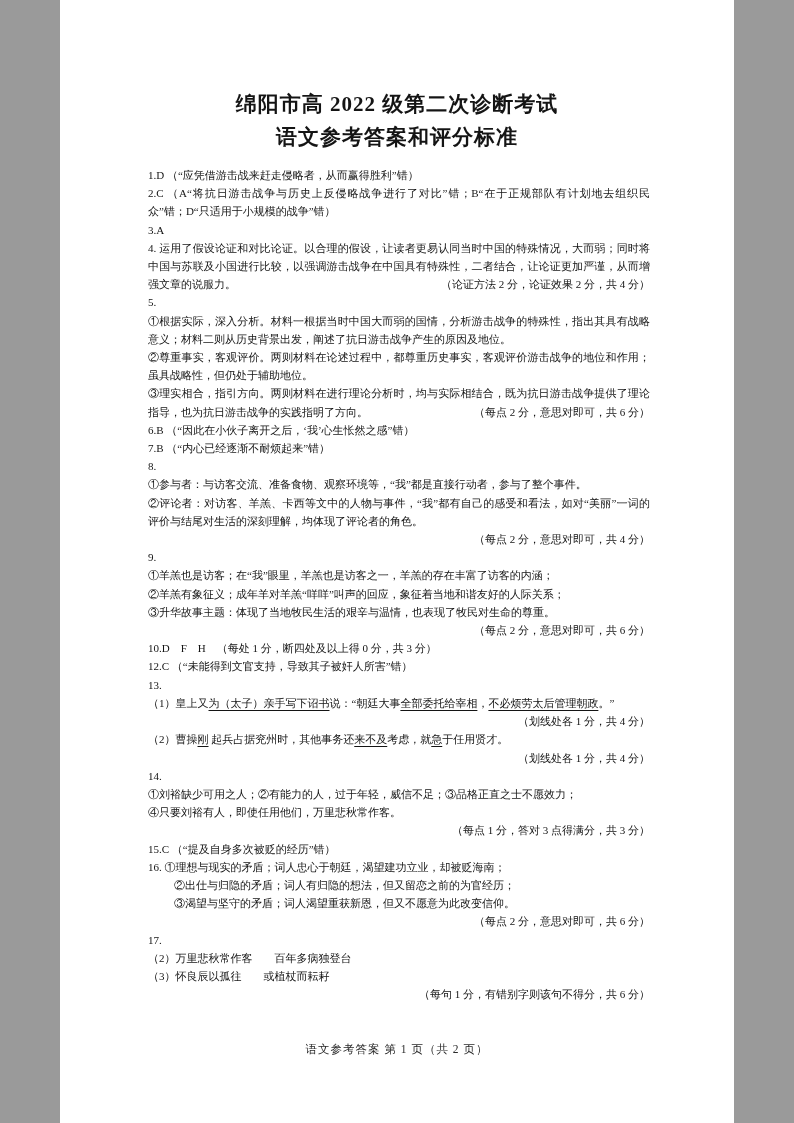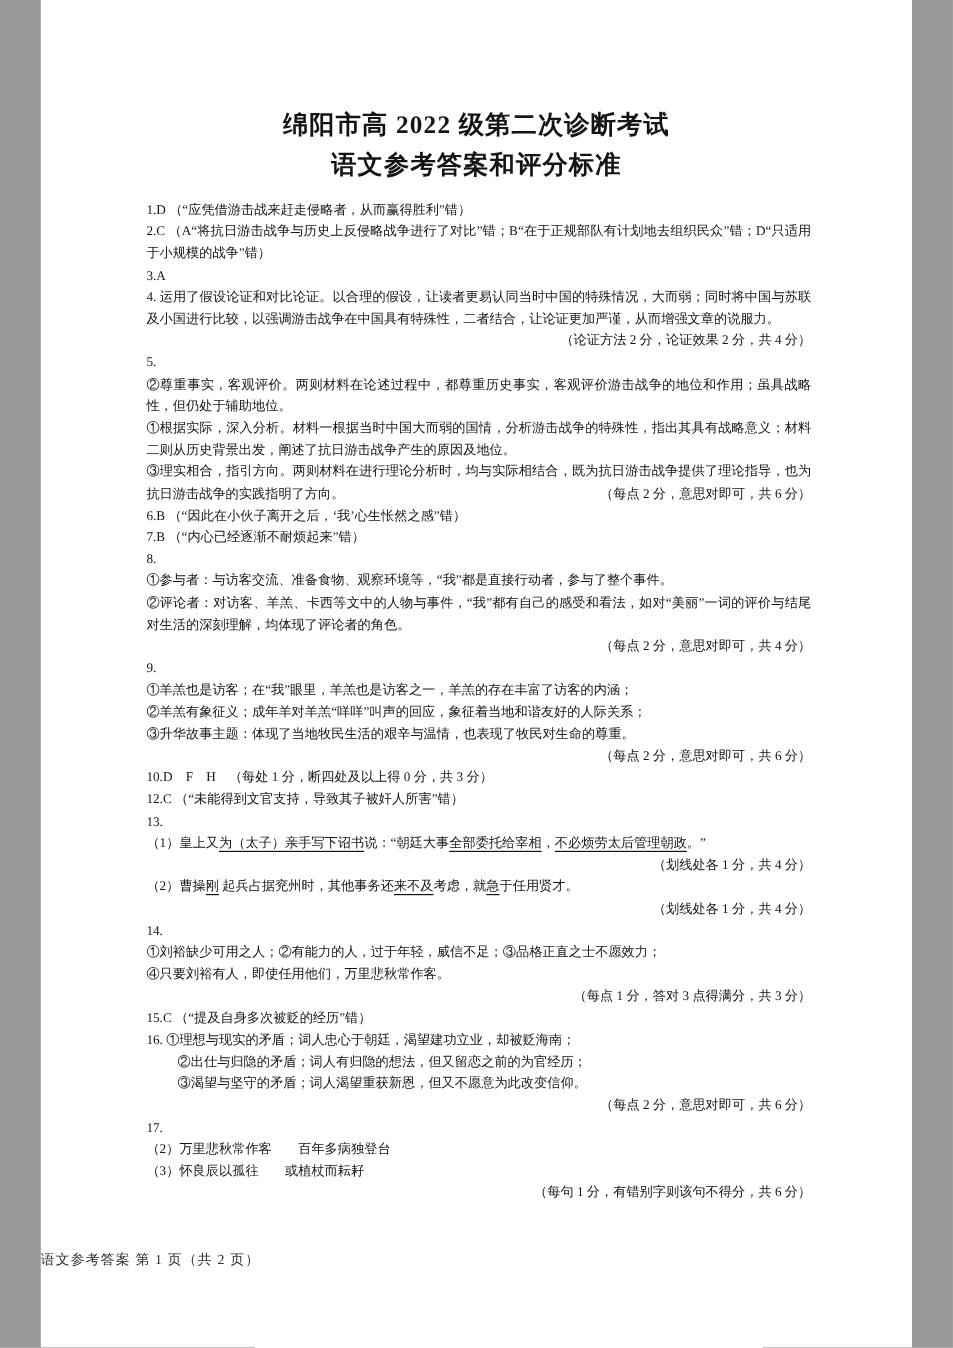--- a/index.html
+++ b/index.html
@@ -1,54 +1,54 @@
 <!DOCTYPE html>
 <html><head>
 <meta charset="utf-8">
 <style>
   html,body{margin:0;padding:0;background:#9a9a9a;}
   .page{
     position:relative;
-    width:726px;height:1123px;
+    width:674px;height:1123px;
     margin:0 auto;
     background:#ffffff;
     color:#141414;
     font-family:"Liberation Serif","DejaVu Serif",serif;
     overflow:hidden;
   }
   .header{padding-top:88px;text-align:center;}
   .title{font-size:21px;font-weight:bold;line-height:33px;letter-spacing:1px;}
   .content{margin:12px 84px 0 88px;font-size:11px;line-height:18.2px;}
   .line{text-align:justify;}
   .line::after{content:"";display:block;clear:both;}
   .line.right{text-align:right;}
   .u{text-decoration:underline;text-underline-offset:3px;}
   .score-note{float:right;margin-left:28px;}
   .footer{
     position:absolute;left:0;right:0;bottom:66px;
-    text-align:left;font-size:11.5px;color:#2a2a2a;letter-spacing:1px;
+    text-align:center;font-size:11.5px;color:#2a2a2a;letter-spacing:1px;
   }
 </style>
 </head>
 <body>
 
 <div class="page">
   <div class="header">
     <div class="title">绵阳市高 2022 级第二次诊断考试</div>
     <div class="title">语文参考答案和评分标准</div>
   </div>
 
   <div class="content" id="doc-body">
       <div class="line"><span>1.D （“应凭借游击战来赶走侵略者，从而赢得胜利”错）</span></div>
       <div class="line"><span>2.C （A“将抗日游击战争与历史上反侵略战争进行了对比”错；B“在于正规部队有计划地去组织民众”错；D“只适用于小规模的战争”错）</span></div>
       <div class="line"><span>3.A</span></div>
       <div class="line"><span>4. 运用了假设论证和对比论证。以合理的假设，让读者更易认同当时中国的特殊情况，大而弱；同时将中国与苏联及小国进行比较，以强调游击战争在中国具有特殊性，二者结合，让论证更加严谨，从而增强文章的说服力。</span><span class="score-note">（论证方法 2 分，论证效果 2 分，共 4 分）</span></div>
       <div class="line"><span>5.</span></div>
+      <div class="line"><span>①根据实际，深入分析。材料一根据当时中国大而弱的国情，分析游击战争的特殊性，指出其具有战略意义；材料二则从历史背景出发，阐述了抗日游击战争产生的原因及地位。</span></div>
       <div class="line"><span>②尊重事实，客观评价。两则材料在论述过程中，都尊重历史事实，客观评价游击战争的地位和作用；虽具战略性，但仍处于辅助地位。</span></div>
-      <div class="line"><span>①根据实际，深入分析。材料一根据当时中国大而弱的国情，分析游击战争的特殊性，指出其具有战略意义；材料二则从历史背景出发，阐述了抗日游击战争产生的原因及地位。</span></div>
       <div class="line"><span>③理实相合，指引方向。两则材料在进行理论分析时，均与实际相结合，既为抗日游击战争提供了理论指导，也为抗日游击战争的实践指明了方向。</span><span class="score-note">（每点 2 分，意思对即可，共 6 分）</span></div>
       <div class="line"><span>6.B （“因此在小伙子离开之后，‘我’心生怅然之感”错）</span></div>
       <div class="line"><span>7.B （“内心已经逐渐不耐烦起来”错）</span></div>
       <div class="line"><span>8.</span></div>
       <div class="line"><span>①参与者：与访客交流、准备食物、观察环境等，“我”都是直接行动者，参与了整个事件。</span></div>
       <div class="line"><span>②评论者：对访客、羊羔、卡西等文中的人物与事件，“我”都有自己的感受和看法，如对“美丽”一词的评价与结尾对生活的深刻理解，均体现了评论者的角色。</span></div>
       <div class="line right"><span>（每点 2 分，意思对即可，共 4 分）</span></div>
       <div class="line"><span>9.</span></div>
       <div class="line"><span>①羊羔也是访客；在“我”眼里，羊羔也是访客之一，羊羔的存在丰富了访客的内涵；</span></div>
       <div class="line"><span>②羊羔有象征义；成年羊对羊羔“咩咩”叫声的回应，象征着当地和谐友好的人际关系；</span></div>

